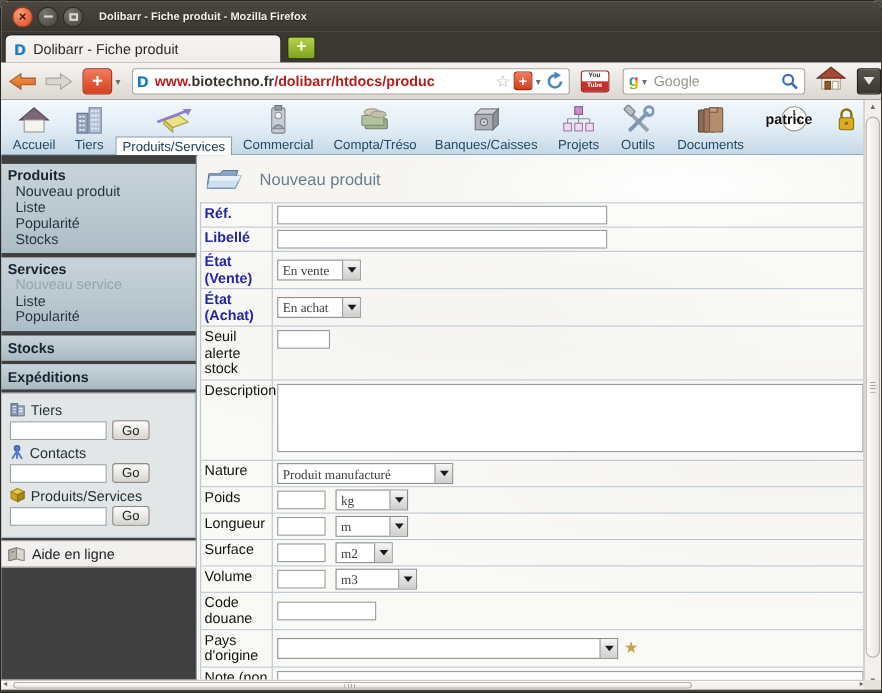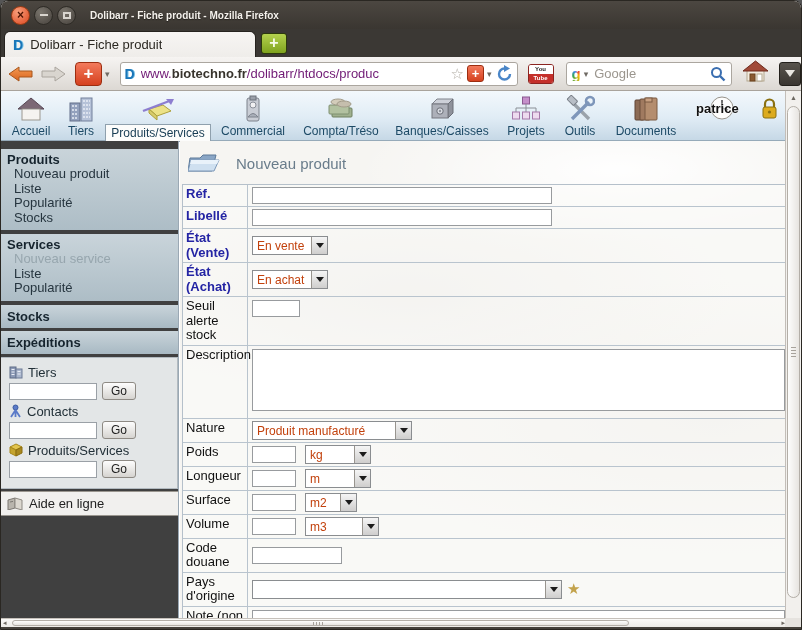--- a/index.html
+++ b/index.html
@@ -32,21 +32,21 @@
     background:linear-gradient(#f6f4f2,#dcd8d3);border-bottom:1px solid #a9a39c;
     display:flex;align-items:center;}
   .navbtn{margin-left:6px;display:flex;align-items:center;cursor:pointer;}
   .plusbtn{margin-left:8px;width:27px;height:24px;border-radius:4px;
     background:linear-gradient(#f37a5c,#d5411f);border:1px solid #9c2d10;
     color:#fff;font-weight:bold;font-size:17px;line-height:21px;text-align:center;cursor:pointer;}
   .caret{color:#6f6a63;font-size:9px;margin-left:3px;cursor:pointer;}
   .urlbar{margin-left:10px;width:398px;height:24px;background:#fff;border:1px solid #aba69f;
     border-radius:3px;display:flex;align-items:center;padding:0 4px;cursor:text;}
   .url-text{flex:1;font-size:13px;white-space:nowrap;overflow:hidden;margin-left:6px;}
-  .url-grey{color:#701a75;}
+  .url-grey{color:#b91c1c;font-weight:bold;}
   .url-bold{color:#37332c;font-weight:bold;}
   .starout{color:#b3aea6;font-size:15px;cursor:pointer;}
   .plusbadge{width:17px;height:17px;margin-left:3px;border-radius:3px;background:linear-gradient(#f37a5c,#d5411f);
     border:1px solid #9c2d10;color:#fff;font-weight:bold;font-size:13px;line-height:15px;text-align:center;cursor:pointer;}
   .yt{margin-left:10px;width:26px;height:20px;border-radius:3px;overflow:hidden;border:1px solid #8c2420;cursor:pointer;
     display:flex;flex-direction:column;}
   .yt-top{flex:1;background:#fff;color:#222;font-size:6px;font-weight:bold;text-align:center;line-height:9px;}
   .yt-bot{flex:1;background:#c4302b;color:#fff;font-size:6px;font-weight:bold;text-align:center;line-height:9px;}
   .searchbox{margin-left:12px;width:166px;height:24px;background:#fff;border:1px solid #aba69f;border-radius:3px;
     display:flex;align-items:center;padding:0 5px;cursor:text;}
@@ -99,21 +99,21 @@
   .maintitle{font-size:15px;color:#697c8b;}
   .ftable{margin:0 1px 0 2px;border:1px solid #b5c0ca;border-bottom:none;}
   .frow{display:flex;border-bottom:1px solid #b9c4ce;background:rgba(252,252,250,.55);}
   .fl{width:65px;flex:none;padding:2px 2px 2px 3px;border-right:1px solid #b9c4ce;
     font-size:13px;color:#111;line-height:14.5px;}
   .fl.req{color:#2424a4;font-weight:bold;}
   .fv{flex:1;padding:2px 4px;display:flex;align-items:center;gap:3px;}
   .ti{border:1px solid #989b9e;background:#fff;height:17px;font-size:12px;padding:0 2px;font-family:"Liberation Sans",sans-serif;}
   .ta{border:1px solid #989b9e;background:#fff;font-size:12px;resize:none;font-family:"Liberation Sans",sans-serif;}
   .sel{display:inline-flex;height:19px;border:1px solid #8a8d90;background:#fff;align-items:stretch;cursor:pointer;}
-  .sel-t{flex:1;font-size:12px;color:#c2410c;padding:2px 3px 0 4px;white-space:nowrap;overflow:hidden;}
+  .sel-t{flex:1;font-size:12px;color:#404040;padding:2px 3px 0 4px;white-space:nowrap;overflow:hidden;font-family:Liberation Serif, serif;}
   .sel-a{width:16px;flex:none;background:linear-gradient(#f5f5f5,#cfcecd);border-left:1px solid #98948e;
     display:flex;align-items:center;justify-content:center;}
   .tri{width:0;height:0;border:4px solid transparent;border-top:5px solid #1b1b1b;margin-top:4px;}
   .goldstar{color:#c3a34c;font-size:15px;margin-left:2px;}
   
   .vscroll{position:absolute;right:0;top:90px;width:16px;height:536px;background:#f2f0ed;border-left:1px solid #c3beb8;}
   .varrow{position:absolute;left:0;width:15px;height:14px;text-align:center;font-size:7px;color:#6d6861;line-height:14px;cursor:pointer;}
   .vthumb{position:absolute;left:1px;top:15px;width:13px;height:492px;border-radius:7px;
     background:linear-gradient(90deg,#fdfdfc,#e7e4e0);border:1px solid #b3aea7;cursor:pointer;}
   .vgrip{position:absolute;left:3px;top:240px;width:5px;height:10px;

